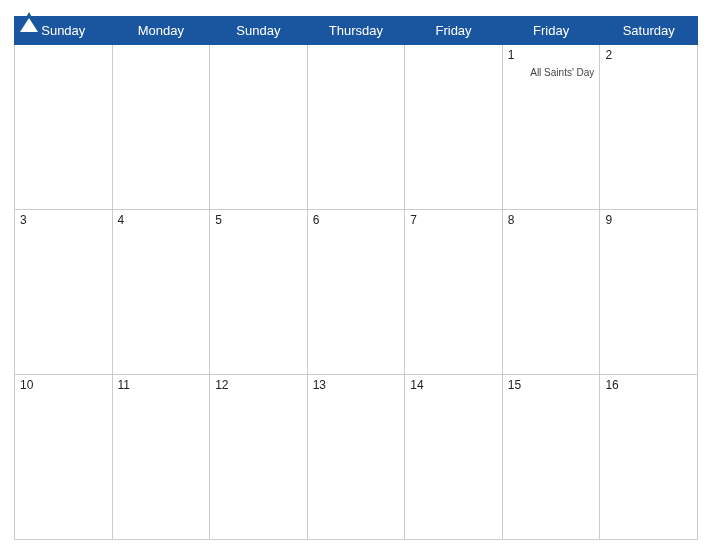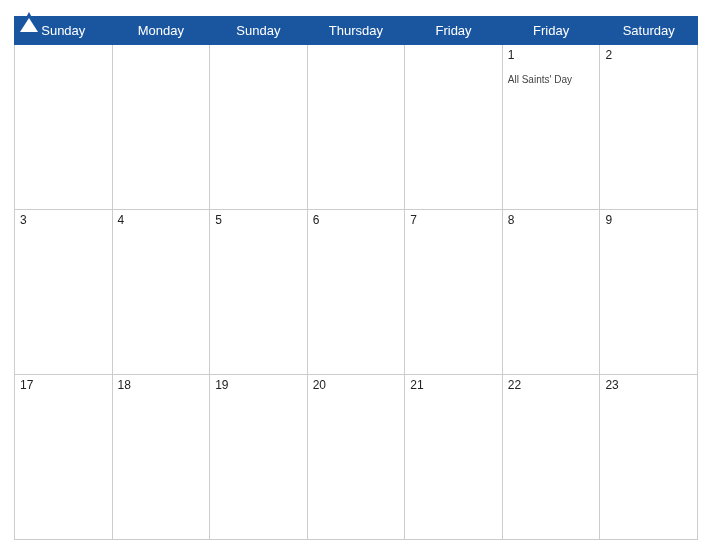--- a/index.html
+++ b/index.html
@@ -87,22 +87,23 @@
       background: #fff;
     }
     .day-number {
       font-size: 12px;
       color: #222;
       display: block;
     }
     .event-text {
       font-size: 10px;
       color: #444;
-      margin-top: 12px;
+      margin-top: 5px;
       display: block;
+      text-align: right;
     }
     
     .calendar-table thead tr th {
       background-color: #1a56a0;
     }
     
     .calendar-table tbody tr:nth-child(odd) td {
       background-color: #fff;
     }
     .calendar-table tbody tr:nth-child(even) td {
@@ -176,36 +177,36 @@
           </td>
           <td>
             <span class="day-number">8</span>
           </td>
           <td>
             <span class="day-number">9</span>
           </td>
         </tr>
         <tr>
           <td>
-            <span class="day-number">17</span>
-          </td>
-          <td>
-            <span class="day-number">18</span>
-          </td>
-          <td>
-            <span class="day-number">19</span>
-          </td>
-          <td>
-            <span class="day-number">20</span>
-          </td>
-          <td>
-            <span class="day-number">21</span>
-          </td>
-          <td>
-            <span class="day-number">22</span>
-          </td>
-          <td>
-            <span class="day-number">23</span>
+            <span class="day-number">10</span>
+          </td>
+          <td>
+            <span class="day-number">11</span>
+          </td>
+          <td>
+            <span class="day-number">12</span>
+          </td>
+          <td>
+            <span class="day-number">13</span>
+          </td>
+          <td>
+            <span class="day-number">14</span>
+          </td>
+          <td>
+            <span class="day-number">15</span>
+          </td>
+          <td>
+            <span class="day-number">16</span>
           </td>
         </tr>
       </tbody>
   </table>
 </div>
 
 </body></html>

